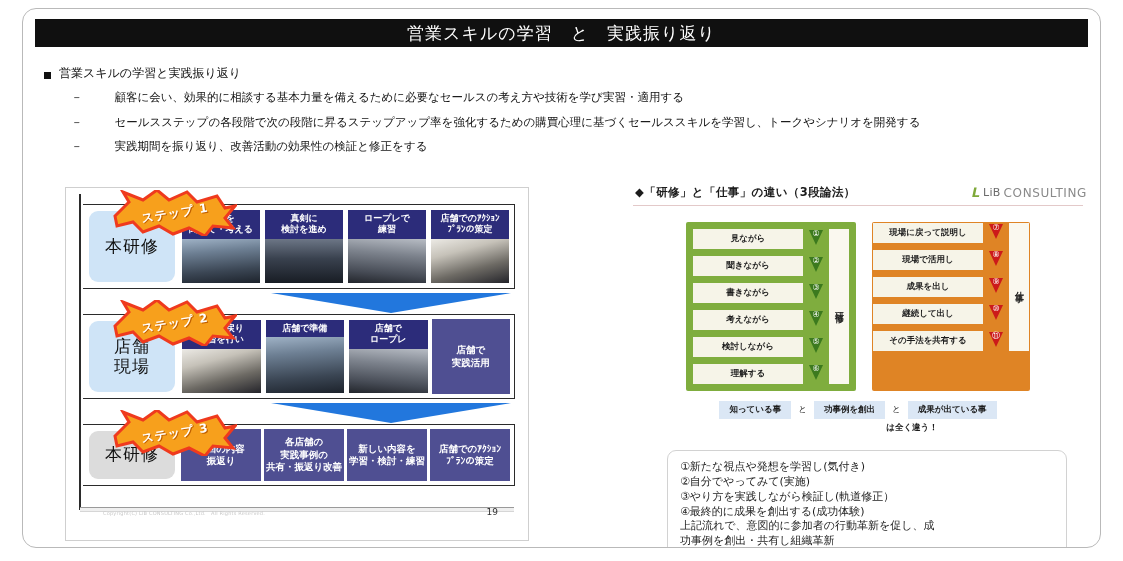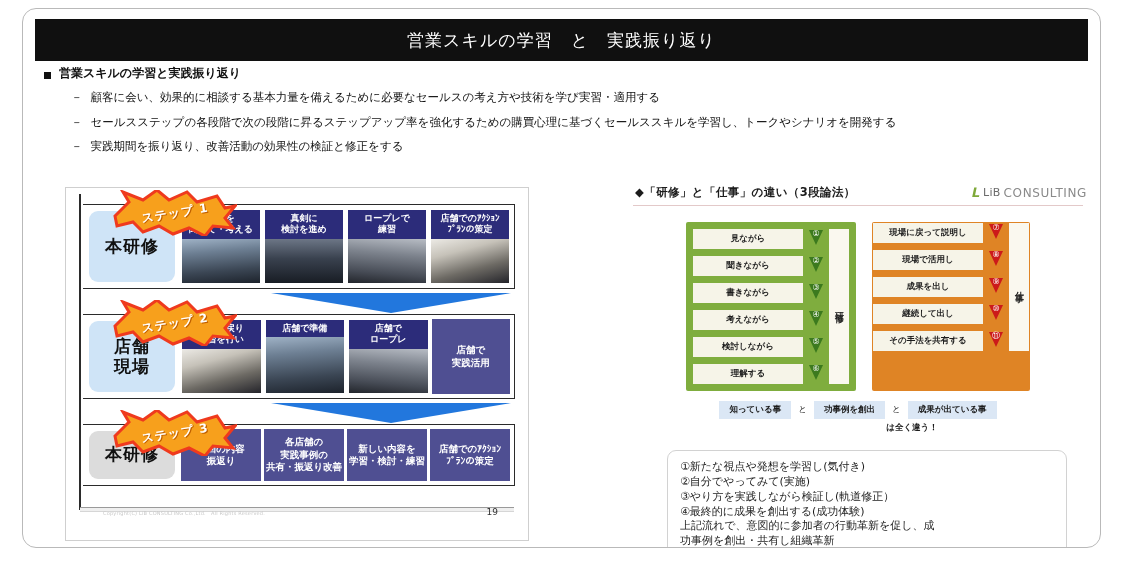--- a/index.html
+++ b/index.html
@@ -12,47 +12,47 @@
   #slide{
     position:absolute;left:22px;top:8px;width:1079px;height:540px;
     background:#ffffff;
     border:1px solid #b9b9b9;
     border-radius:14px;
     box-sizing:border-box;
     overflow:hidden;
   }
   
   .titlebar{
-    position:absolute;left:12px;top:10px;width:1053px;height:42px;
+    position:absolute;left:12px;top:10px;width:1053px;height:28px;
     background:#101010;
     display:flex;align-items:center;justify-content:center;
   }
   .titlebar .t{
     color:#ffffff;font-size:17px;letter-spacing:1px;font-weight:400;
   }
   
   .bullets{position:absolute;left:12px;top:56px;width:1050px;}
-  .b1{display:flex;align-items:center;font-size:12px;color:#111;margin:0 0 7px 9px;font-weight:bold;}
+  .b1{display:flex;align-items:center;font-size:12px;color:#111;margin:0 0 7px 9px;}
   .b1 .sq{width:7px;height:7px;background:#111;margin:4px 8px 0 0;flex:0 0 auto;}
   .b2{display:flex;align-items:flex-start;font-size:11.5px;color:#111;margin:0 0 8px 36px;line-height:1.45;}
   .b2 .dash{flex:0 0 auto;margin-right:8px;}
-  .b2 .txt{max-width:960px;}
+  .b2 .txt{max-width:960px;margin-left:24px;}
   
   #leftslide{
     position:absolute;left:42px;top:178px;width:462px;height:352px;
     background:#ffffff;border:1px solid #cfcfcf;
   }
   .lsinner{position:absolute;left:13px;top:6px;width:436px;height:316px;border-left:2px solid #2b2b2b;}
   .steprow{position:absolute;left:2px;width:432px;height:85px;border:1px solid #2b2b2b;border-left:none;box-sizing:border-box;background:#fff;}
   #row1{top:10px;}
   #row2{top:120px;}
   #row3{top:230px;height:62px;}
   .lead{position:absolute;left:6px;top:6px;width:86px;bottom:6px;border-radius:9px;
         display:flex;align-items:center;justify-content:center;text-align:left;
-        font-size:17px;color:#111;line-height:1.15;letter-spacing:1px;font-weight:bold;}
+        font-size:17px;color:#111;line-height:1.15;letter-spacing:1px;}
   .lead.blue{background:#cfe4f7;}
   .lead.gray{background:#dcdcdc;}
   .cells{position:absolute;left:98px;top:4px;right:4px;bottom:4px;display:flex;gap:3px;}
   .cell{flex:1 1 0;display:flex;flex-direction:column;border:1px solid #fff;box-sizing:border-box;min-width:0;}
   .cellhdr{background:#2c2c7a;color:#ffffff;font-size:9px;font-weight:bold;text-align:center;
            padding:3px 1px;line-height:1.25;letter-spacing:0px;}
   .cellimg{flex:1 1 auto;position:relative;overflow:hidden;background:#55606c;min-height:10px;}
   .cellsolid{flex:1 1 0;background:#4f4f92;color:#fff;font-size:9.5px;font-weight:bold;
              display:flex;align-items:center;justify-content:center;text-align:center;line-height:1.3;}
   

